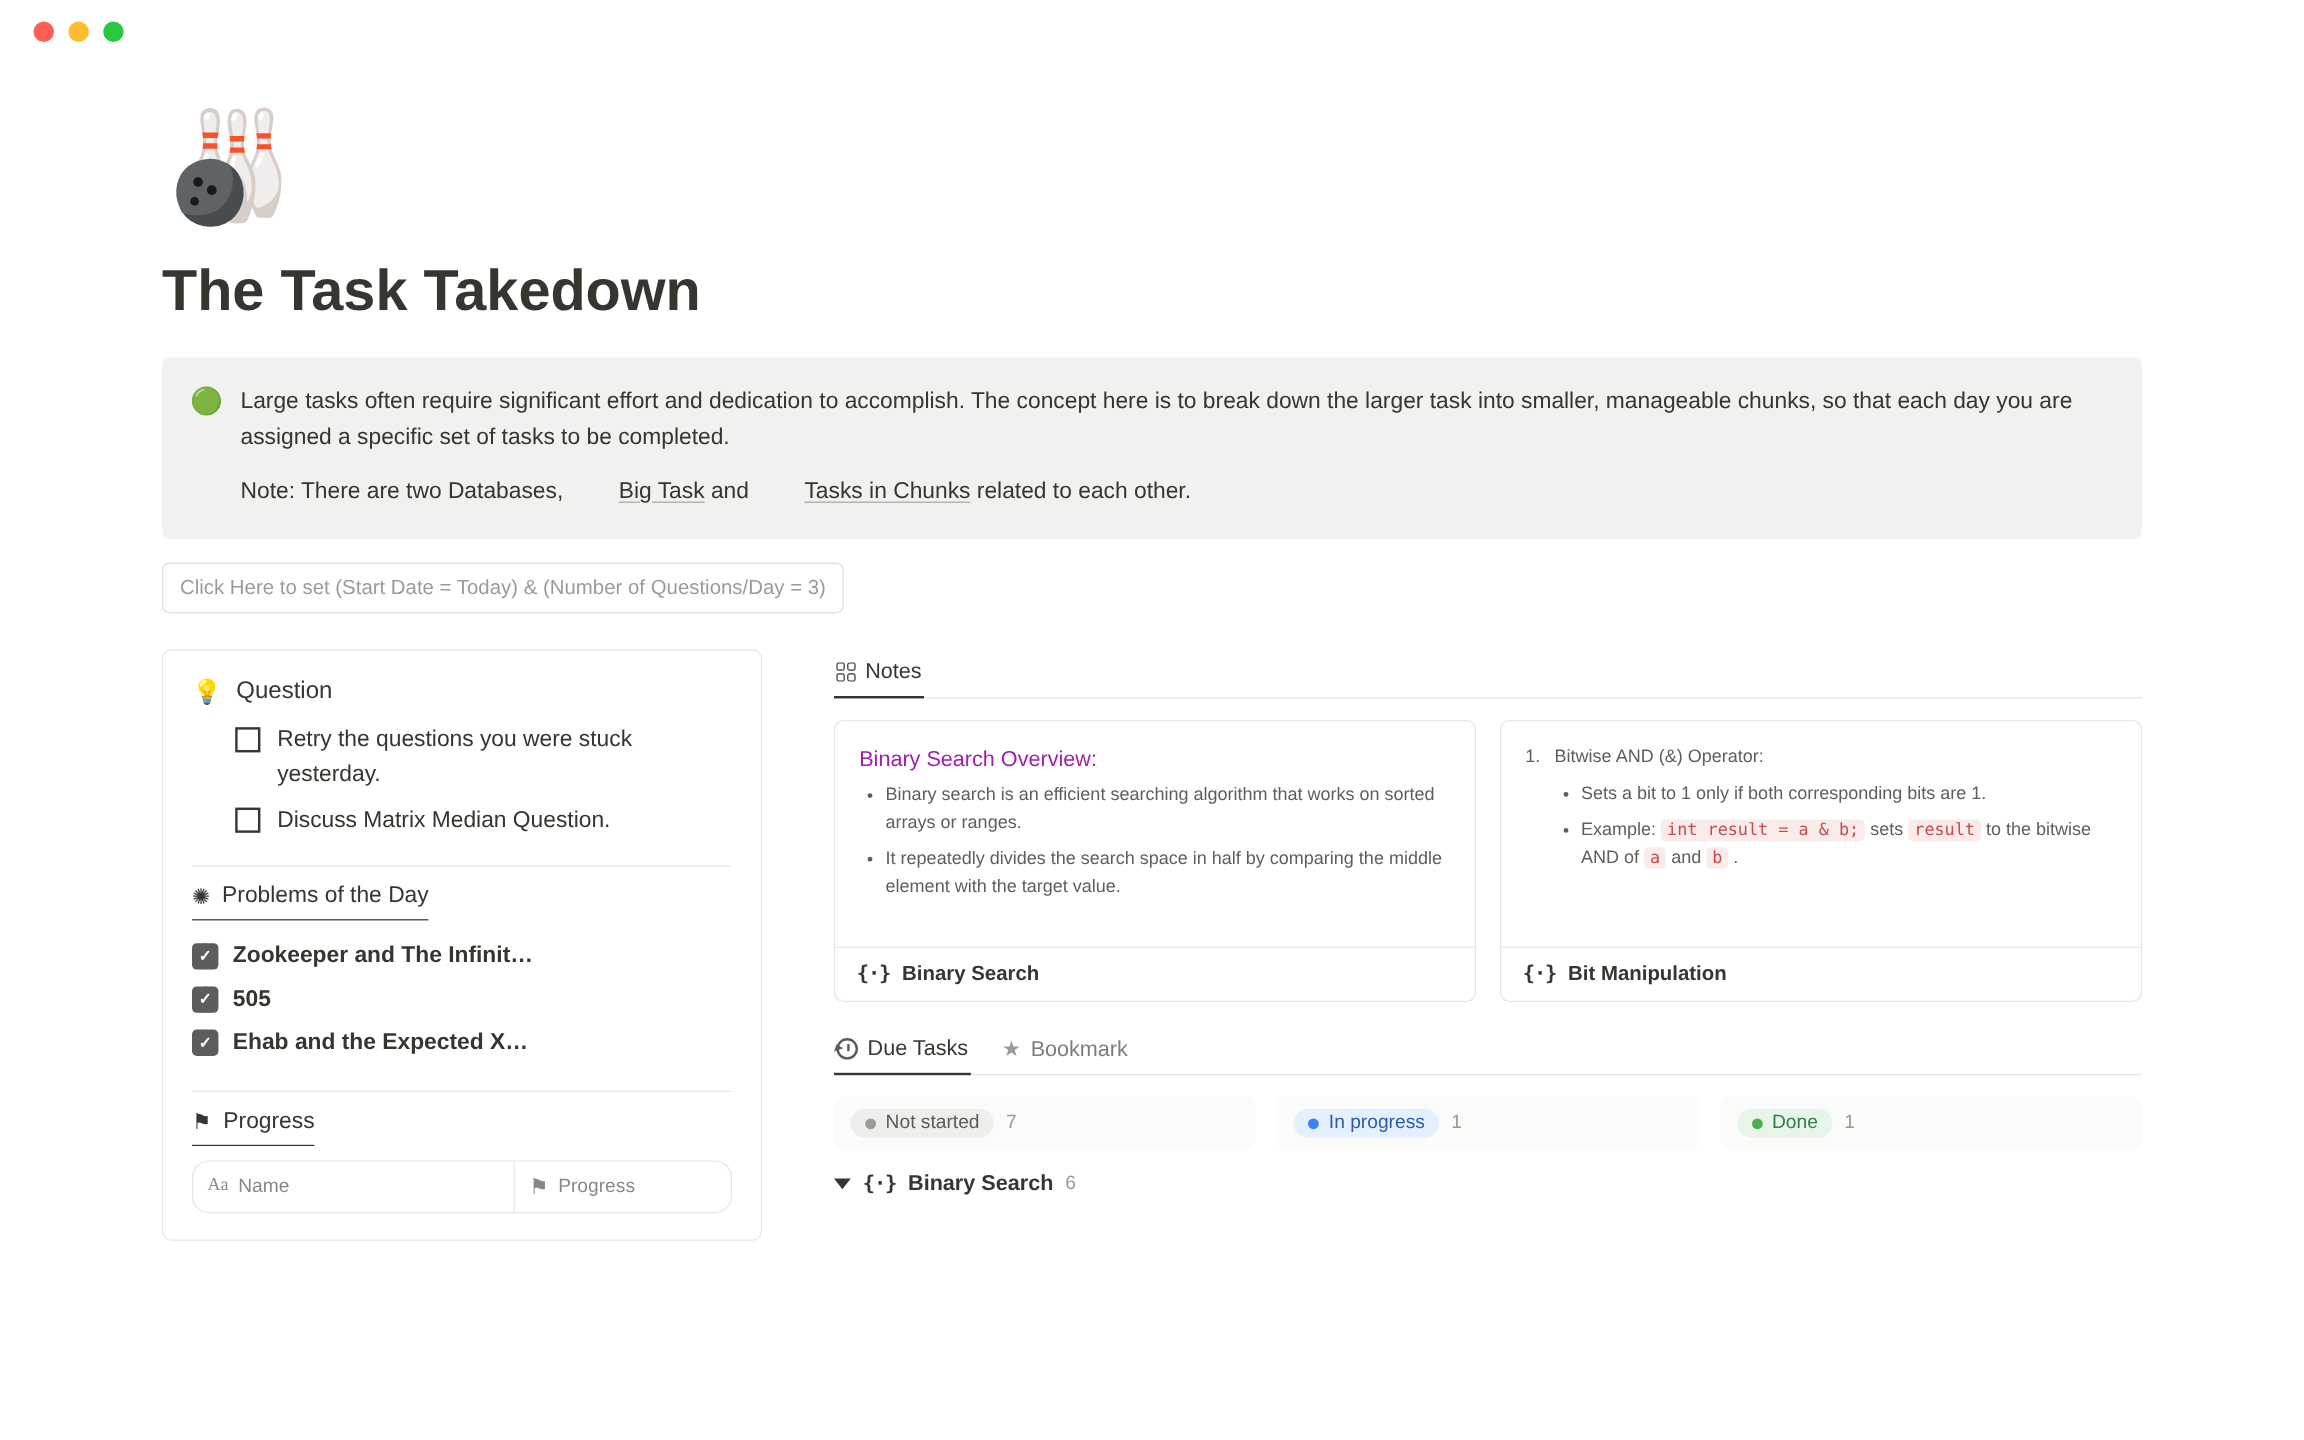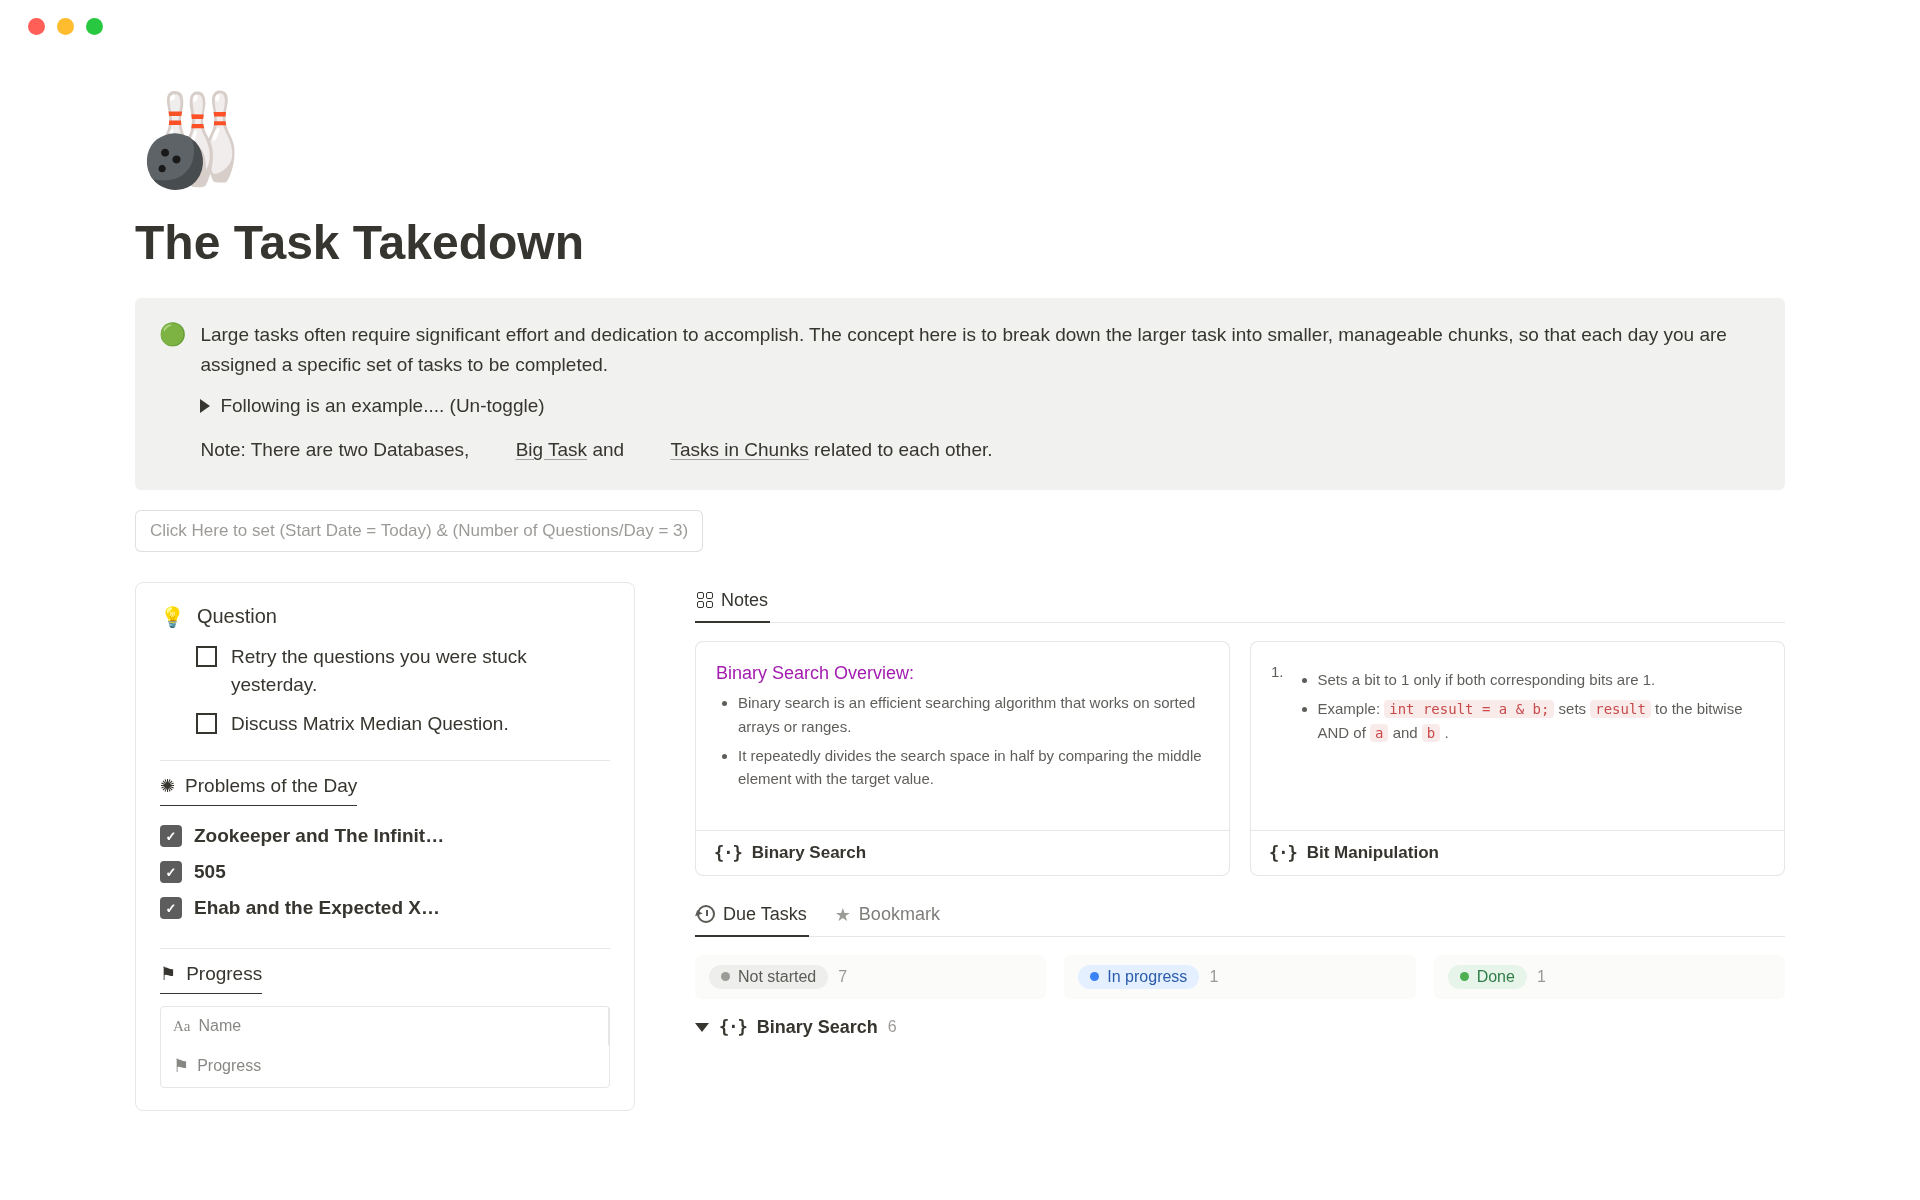--- a/index.html
+++ b/index.html
@@ -177,25 +177,24 @@
   position: absolute;
   inset: 0;
   background: #5d5d5d;
   clip-path: polygon(50% 0%, 90% 20%, 100% 60%, 75% 100%, 25% 100%, 0% 60%, 10% 20%);
   border-radius: 2px;
 }
 .badge-check span { position: relative; z-index: 1; }
 .progress-header {
   display: flex;
   border: 1px solid rgba(55,53,47,0.12);
-  border-radius: 4px;
+  border-radius: 14px;
   overflow: hidden;
   font-size: 16px;
   color: rgba(55,53,47,0.6);
-  flex-direction: column;
 }
 .progress-header > div {
   padding: 10px 12px;
   display: flex;
   align-items: center;
   gap: 8px;
 }
 .progress-header > div:first-child {
   flex: 1;
   border-right: 1px solid rgba(55,53,47,0.12);
@@ -382,24 +381,20 @@
 
 <div class="page">
   <div class="page-icon">🎳</div>
   <h1 class="page-title">The Task Takedown</h1>
 
   <div class="callout">
     <div class="callout-row">
       <div class="callout-emoji">🟢</div>
       <div class="callout-body">
         <div>Large tasks often require significant effort and dedication to accomplish. The concept here is to break down the larger task into smaller, manageable chunks, so that each day you are assigned a specific set of tasks to be completed.</div>
-        <div class="toggle-row">
-          <div class="toggle-tri"></div>
-          <div>Following is an example.... (Un-toggle)</div>
-        </div>
         <div class="callout-note">
           <span>Note: There are two Databases, </span><span class="inline-link">Big Task</span><span> and </span><span class="inline-link">Tasks in Chunks</span><span> related to each other.</span>
         </div>
       </div>
     </div>
   </div>
 
   <div class="btn-outline">Click Here to set (Start Date = Today) &amp; (Number of Questions/Day = 3)</div>
 
   <div class="columns">
@@ -488,20 +483,21 @@
             <span class="braces-icon">{·}</span>
             <span>Binary Search</span>
           </div>
         </div>
 
         <div class="card">
           <div class="card-body">
             <div style="display:flex;gap:12px;">
               <span class="ol-num">1.</span>
               <div style="flex:1;">
+                <div>Bitwise AND (&amp;) Operator:</div>
                 <ul style="margin-top:8px;">
                   <li>Sets a bit to 1 only if both corresponding bits are 1.</li>
                   <li>
                     <span>Example: </span><span class="code-inline">int result = a &amp; b;</span><span> sets </span><span class="code-inline">result</span><span> to the bitwise AND of </span><span class="code-inline">a</span><span> and </span><span class="code-inline">b</span><span> .</span>
                   </li>
                 </ul>
               </div>
             </div>
           </div>
           <div class="card-foot">

